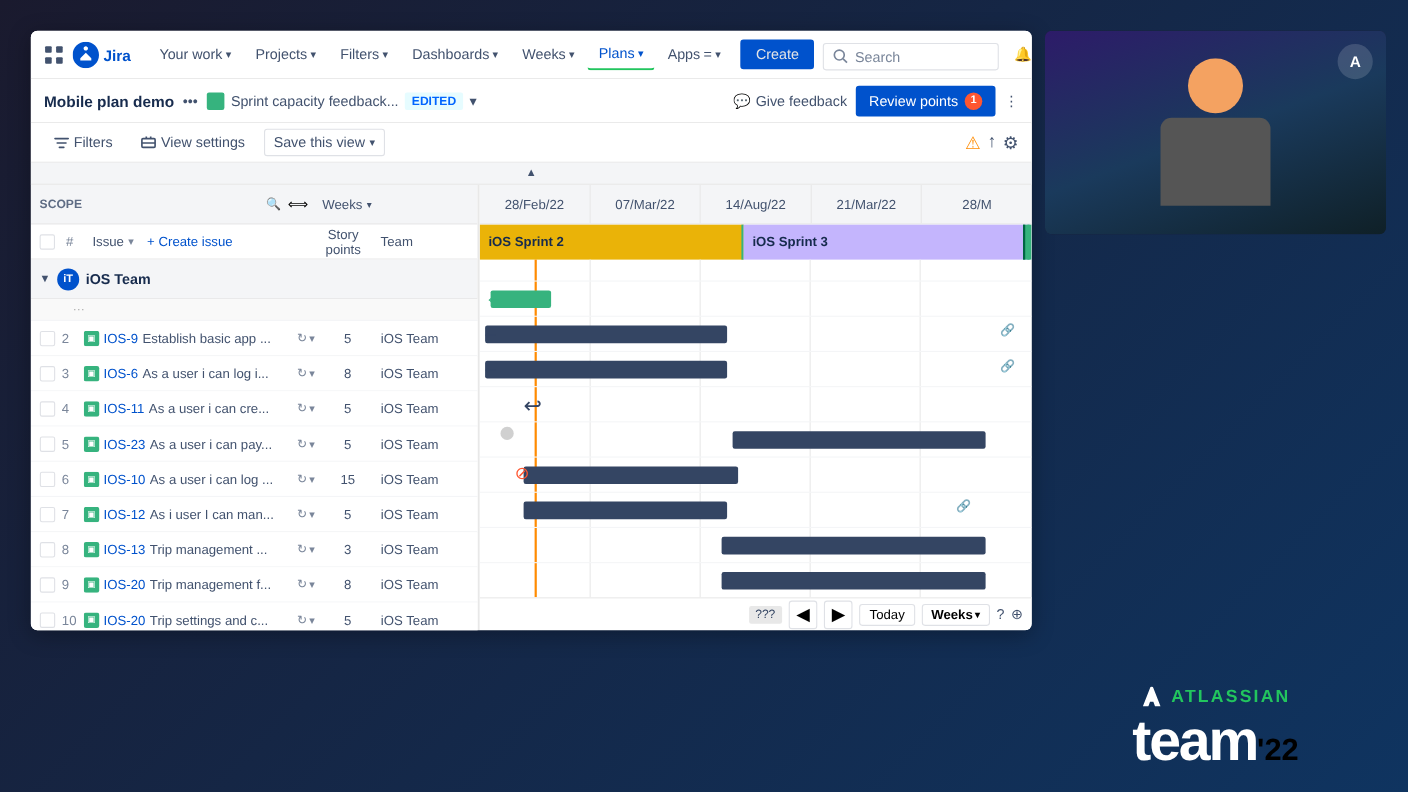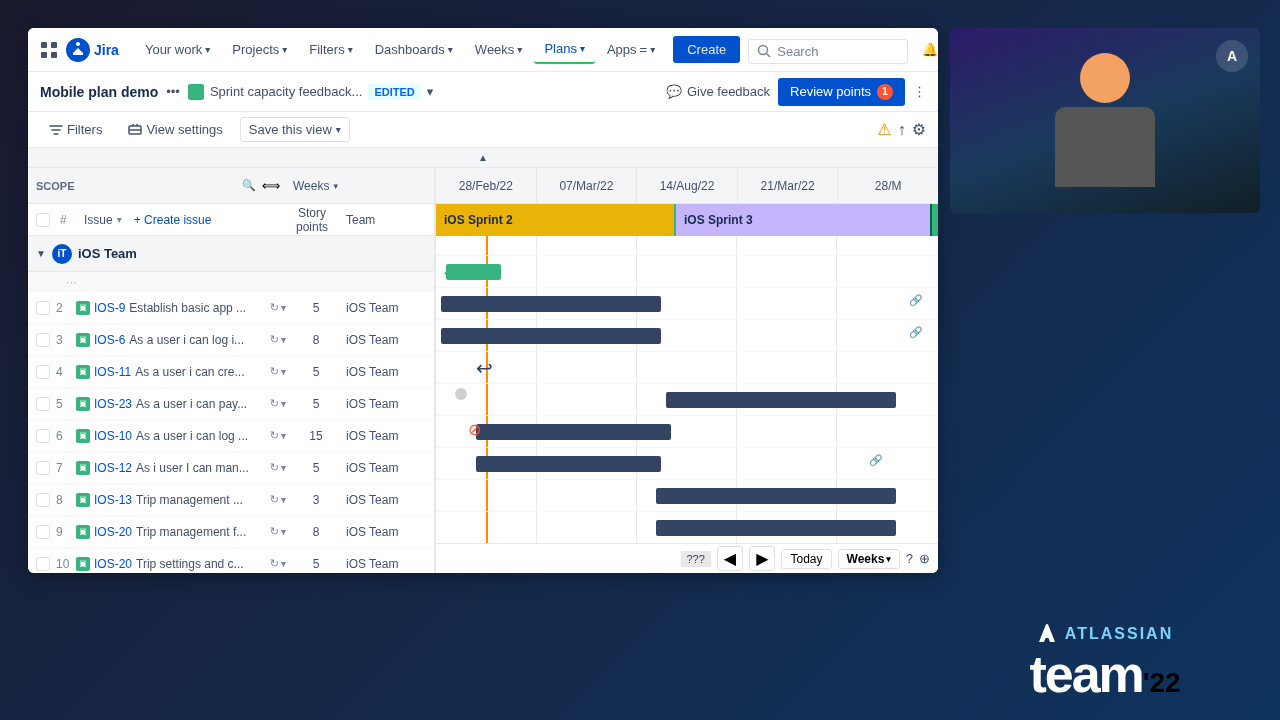--- a/index.html
+++ b/index.html
@@ -937,21 +937,21 @@
 
     <div class="video-logo">A</div>
   </div>
 </div>
 
 <div class="atlassian-banner">
   <div class="atlassian-logo">
     <svg width="20" height="20" viewBox="0 0 20 20" fill="none">
       <path d="M8.5 1.5L2 18h5l1.5-4h3L13 18h5L11.5 1.5a1.5 1.5 0 00-3 0z" fill="white"></path>
     </svg>
-    <span style="color:#7dd3fc;font-weight:700;font-size:16px;letter-spacing:2px;">ATLASSIAN</span>
+    <span style="color:#22c55e;font-weight:700;font-size:16px;letter-spacing:2px;">ATLASSIAN</span>
   </div>
   <div style="display:flex;align-items:baseline;gap:0;">
     <span class="team22-text">team</span>
     <span class="team22-sup">'22</span>
   </div>
 </div>
 
 <div class="cursor"></div>
 
 </body></html>

